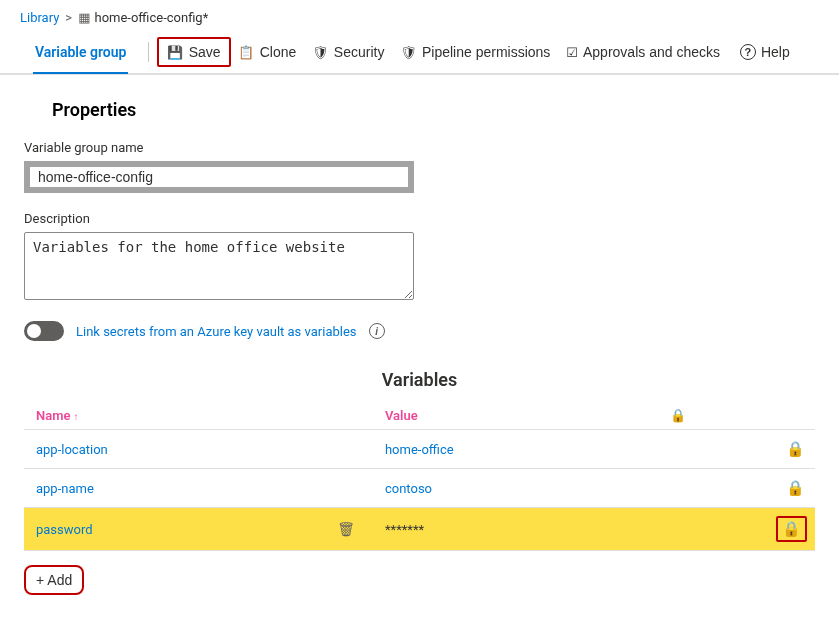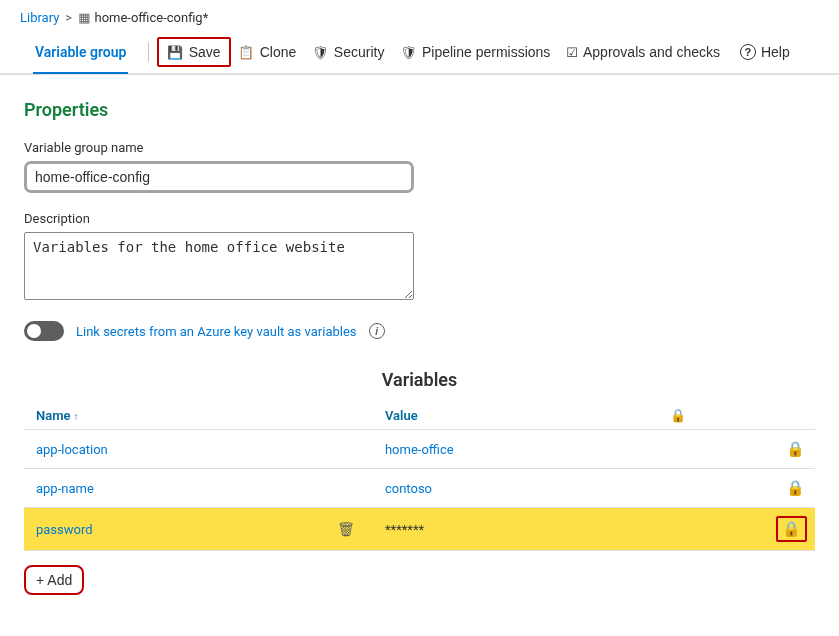--- a/index.html
+++ b/index.html
@@ -79,36 +79,37 @@
     }
 
     
     .main {
       padding: 24px 24px 24px 24px;
     }
 
     .section-title {
       font-size: 18px;
       font-weight: 600;
-      color: #15803d;
+      color: #000000;
       margin-bottom: 20px;
+      margin-left: 28px;
     }
 
     .form-label {
       font-size: 13px;
       color: #323130;
       margin-bottom: 6px;
       display: block;
     }
 
     .form-input {
       width: 390px;
       height: 32px;
-      border: 3px solid #a3a3a3;
-      border-radius: 7px;
+      border: 6px solid #a3a3a3;
+      border-radius: 0;
       padding: 0 8px;
       font-size: 14px;
       color: #323130;
       outline: none;
     }
 
     .form-textarea {
       width: 390px;
       height: 68px;
       border: 1px solid #8a8886;
@@ -183,21 +184,21 @@
     }
 
     .var-table {
       width: 100%;
       border-collapse: collapse;
     }
     .var-table th {
       text-align: left;
       font-size: 13px;
       font-weight: 600;
-      color: #0369a1;
+      color: #ec4899;
       padding: 6px 12px;
       border-bottom: 1px solid #e1dfdd;
     }
     .var-table td {
       padding: 8px 12px;
       font-size: 13px;
       color: #323130;
       border-bottom: 1px solid #e1dfdd;
     }
     .lock-btn {

